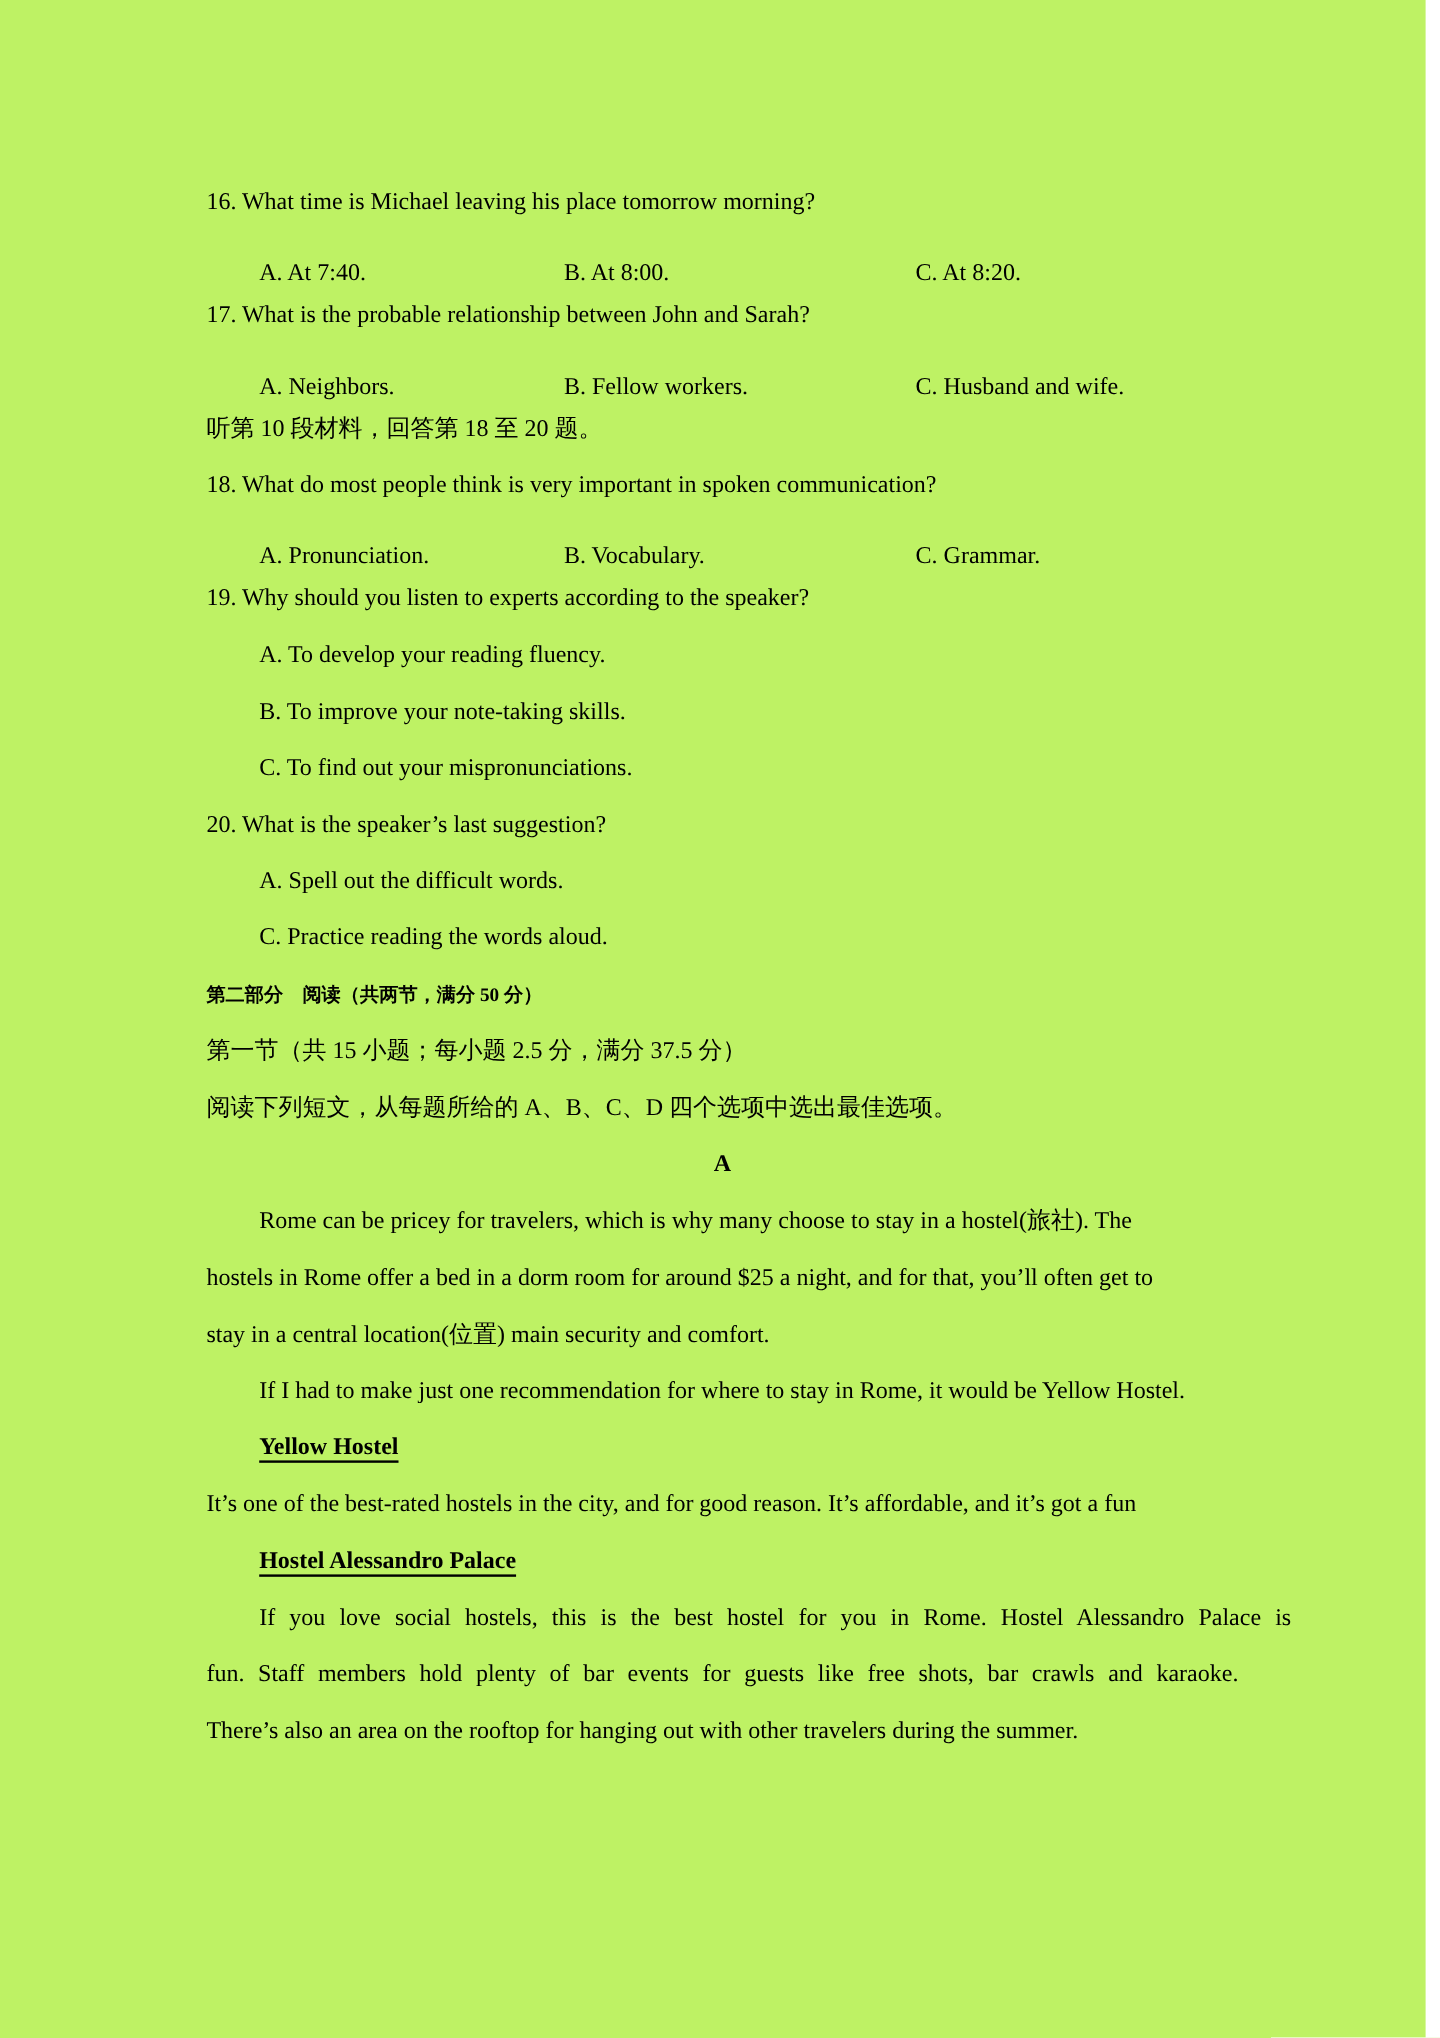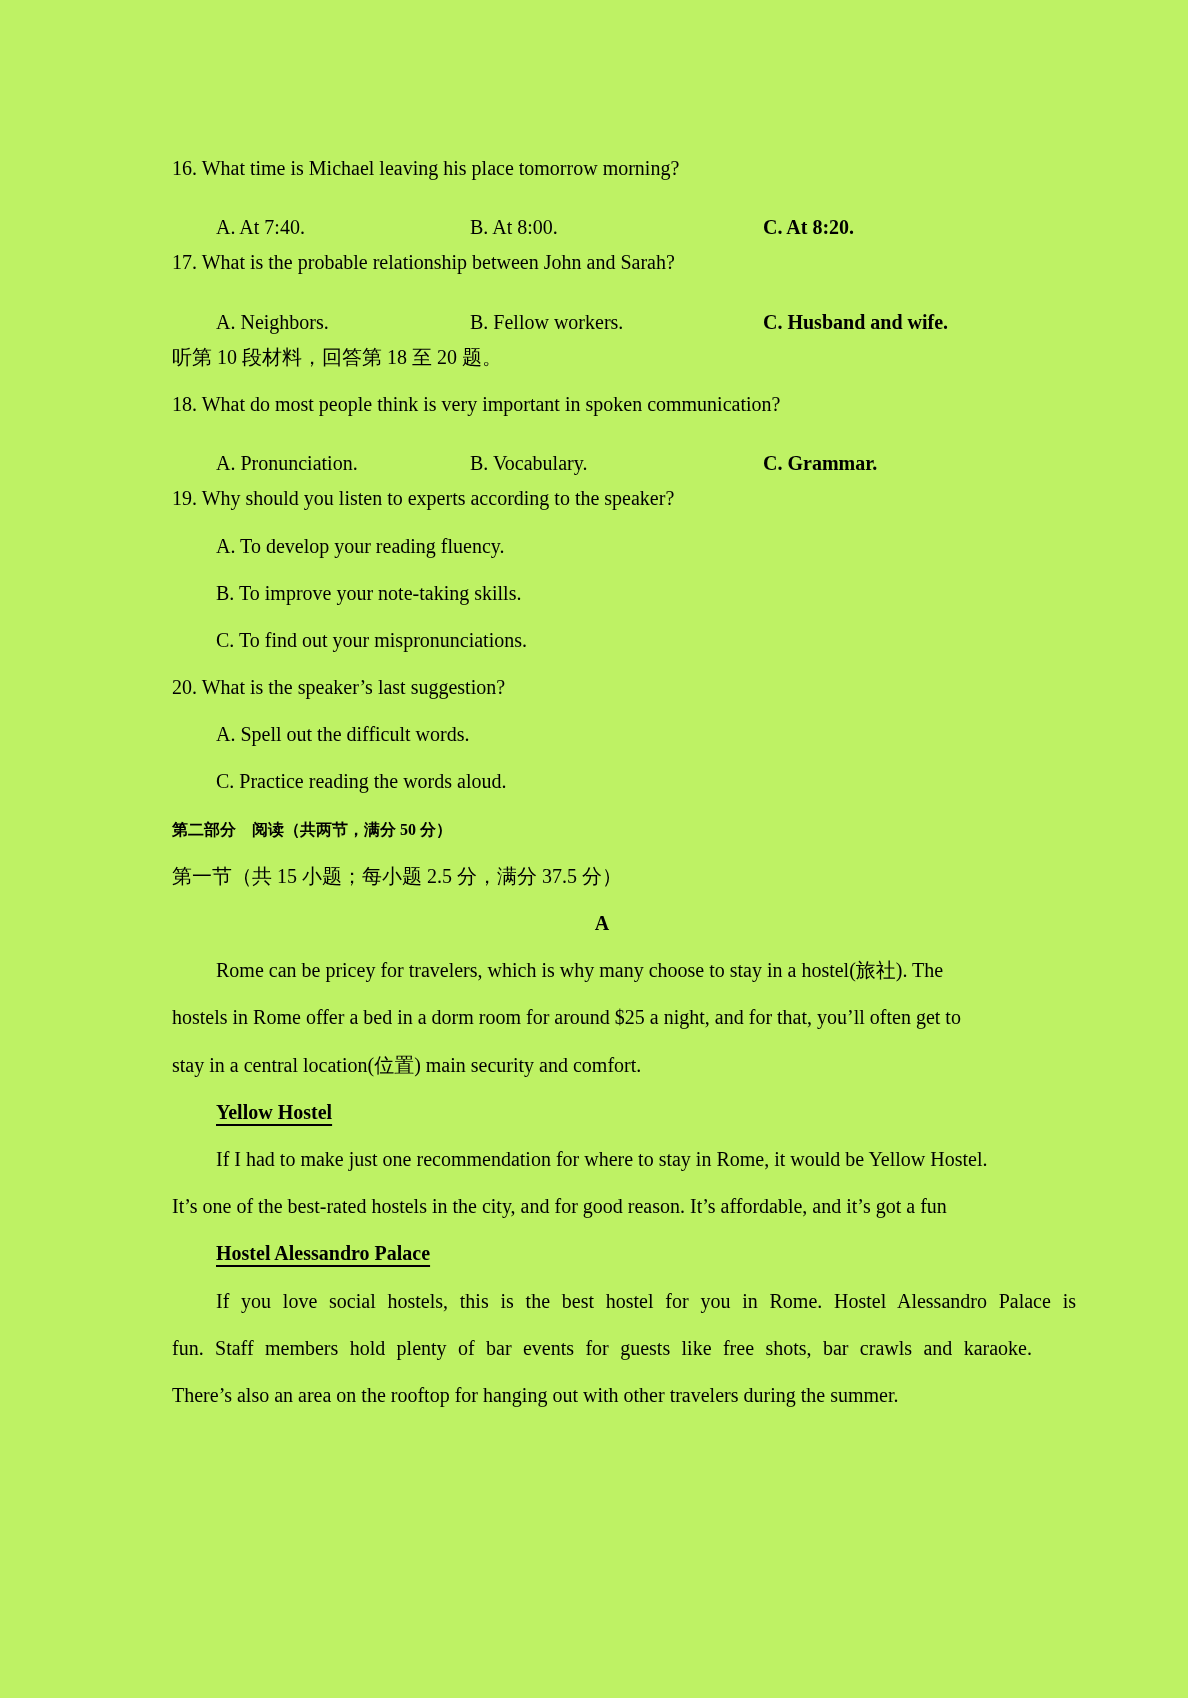--- a/index.html
+++ b/index.html
@@ -33,21 +33,21 @@
   .opts {
     position: relative;
   }
   .opts span {
     position: absolute;
     top: 12px;
     white-space: nowrap;
   }
   .optA { left: 44px; }
   .optB { left: 298px; }
-  .optC { left: 591px; font-weight: bold; }
+  .optC { left: 591px; }
   .part-heading {
     font-weight: bold;
     font-size: 16px;
   }
   .center {
     text-align: center;
     font-weight: bold;
   }
   .justify {
     white-space: normal;
@@ -96,31 +96,32 @@
     <div class="line indent">A. To develop your reading fluency.</div>
     <div class="line indent">B. To improve your note-taking skills.</div>
     <div class="line indent">C. To find out your mispronunciations.</div>
 
     <div class="line">20. What is the speaker’s last suggestion?</div>
     <div class="line indent">A. Spell out the difficult words.</div>
     <div class="line indent">C. Practice reading the words aloud.</div>
 
     <div class="line part-heading">第二部分　阅读（共两节，满分 50 分）</div>
     <div class="line">第一节（共 15 小题；每小题 2.5 分，满分 37.5 分）</div>
+    <div class="line">阅读下列短文，从每题所给的 A、B、C、D 四个选项中选出最佳选项。</div>
 
     <div class="line center">A</div>
 
     <div class="line indent">Rome can be pricey for travelers, which is why many choose to stay in a hostel(旅社). The</div>
     <div class="line">hostels in Rome offer a bed in a dorm room for around $25 a night, and for that, you’ll often get to</div>
     <div class="line">stay in a central location(位置) main security and comfort.</div>
 
+    <div class="line indent">If I had to make just one recommendation for where to stay in Rome, it would be Yellow Hostel.</div>
     <div class="line indent">
       <span class="hostel-title">Yellow Hostel</span>
     </div>
-    <div class="line indent">If I had to make just one recommendation for where to stay in Rome, it would be Yellow Hostel.</div>
     <div class="line">It’s one of the best-rated hostels in the city, and for good reason. It’s affordable, and it’s got a fun</div>
 
     <div class="line indent">
       <span class="hostel-title">Hostel Alessandro Palace</span>
     </div>
     <div class="line indent justify">If you love social hostels, this is the best hostel for you in Rome. Hostel Alessandro Palace is</div>
     <div class="line justify">fun. Staff members hold plenty of bar events for guests like free shots, bar crawls and karaoke.</div>
     <div class="line">There’s also an area on the rooftop for hanging out with other travelers during the summer.</div>
 
   </div>

